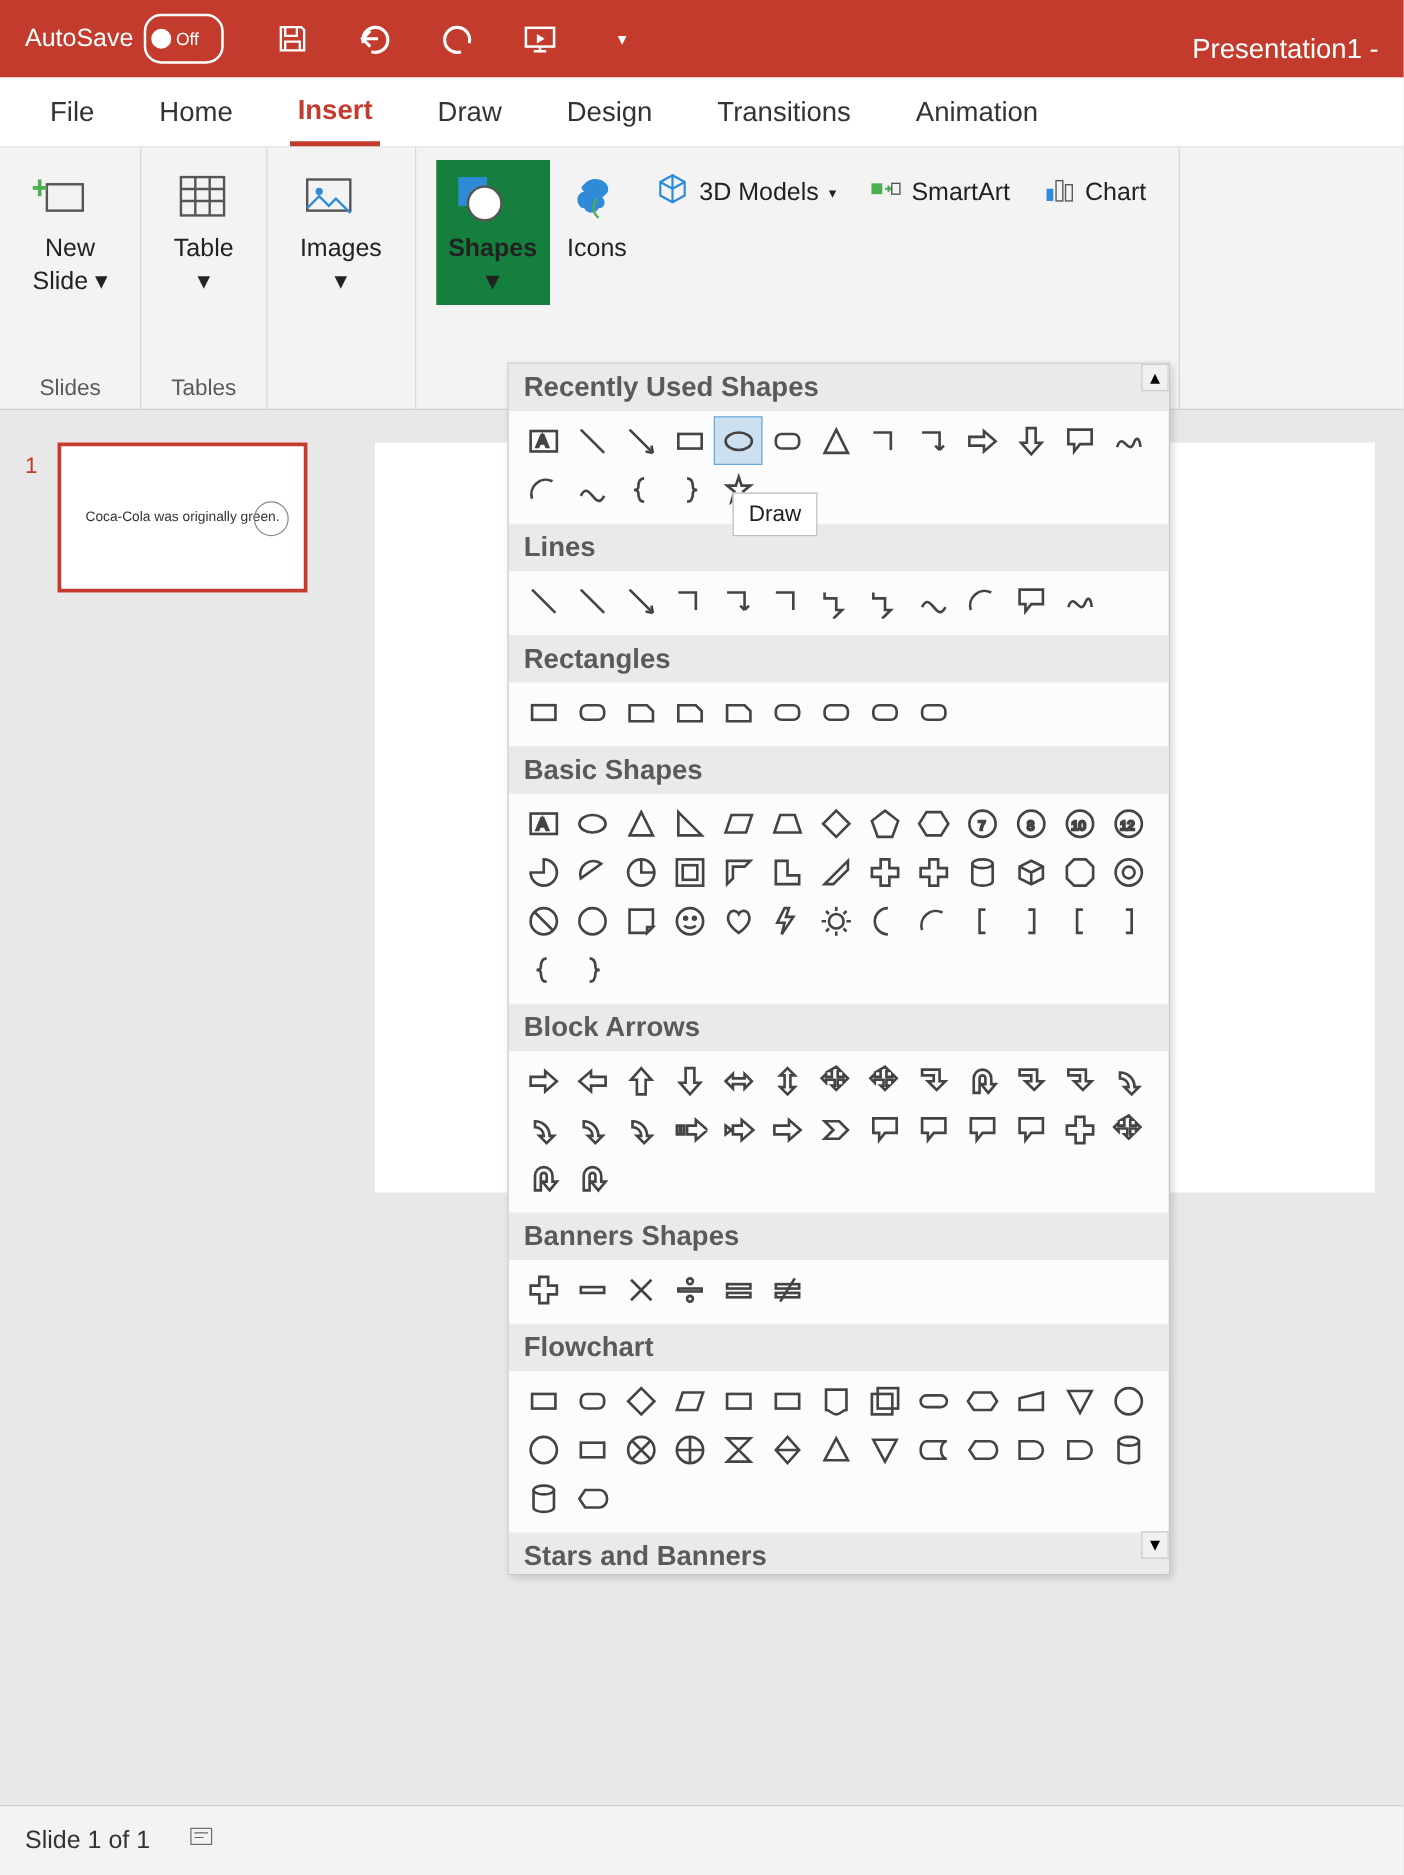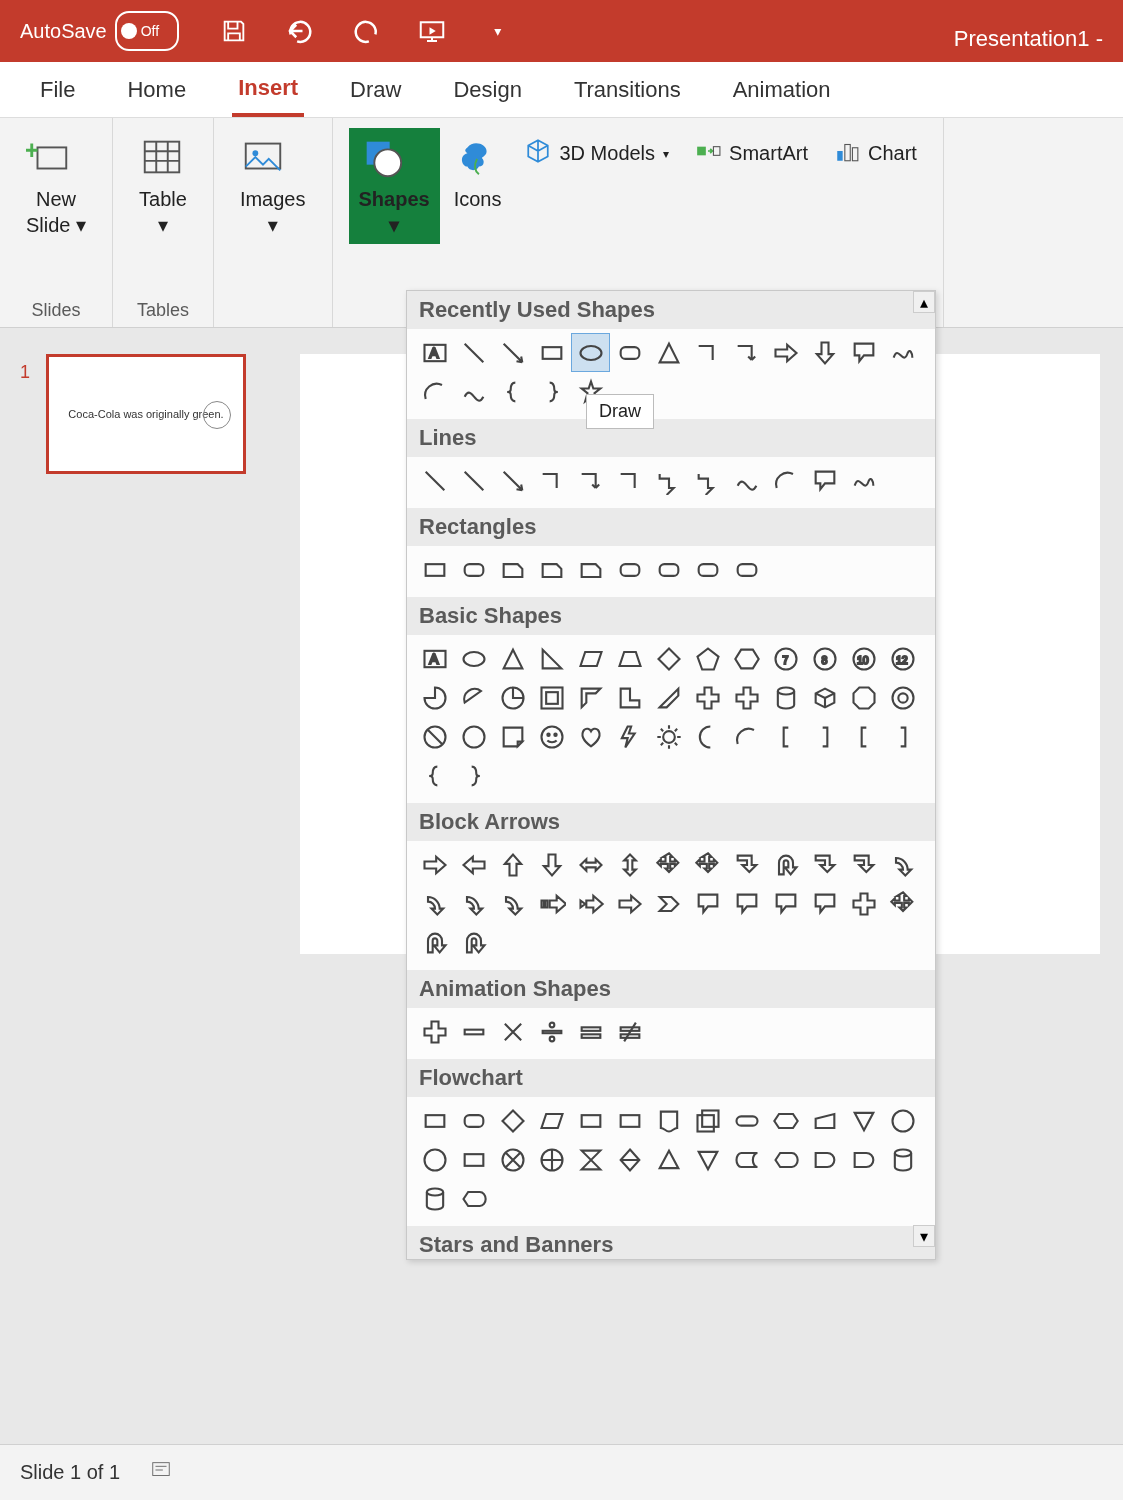--- a/index.html
+++ b/index.html
@@ -880,21 +880,21 @@
           </svg>
         </div>
         <div class="shape-cell">
           <svg viewBox="0 0 24 24">
             <path d="M6 20V10a6 6 0 0112 0v4h3l-5 6-5-6h3v-4a2 2 0 00-4 0v10z"></path>
           </svg>
         </div>
       </div>
   </div>
   <div class="sp-section">
-    <div class="sp-header">Animation Shapes</div>
+    <div class="sp-header">Banners Shapes</div>
     <div class="sp-grid" id="grid-equation">
         <div class="shape-cell">
           <svg viewBox="0 0 24 24">
             <path d="M9 3h6v6h6v6h-6v6H9v-6H3V9h6z"></path>
           </svg>
         </div>
         <div class="shape-cell">
           <svg viewBox="0 0 24 24">
             <rect x="4" y="10" width="16" height="4"></rect>
           </svg>

